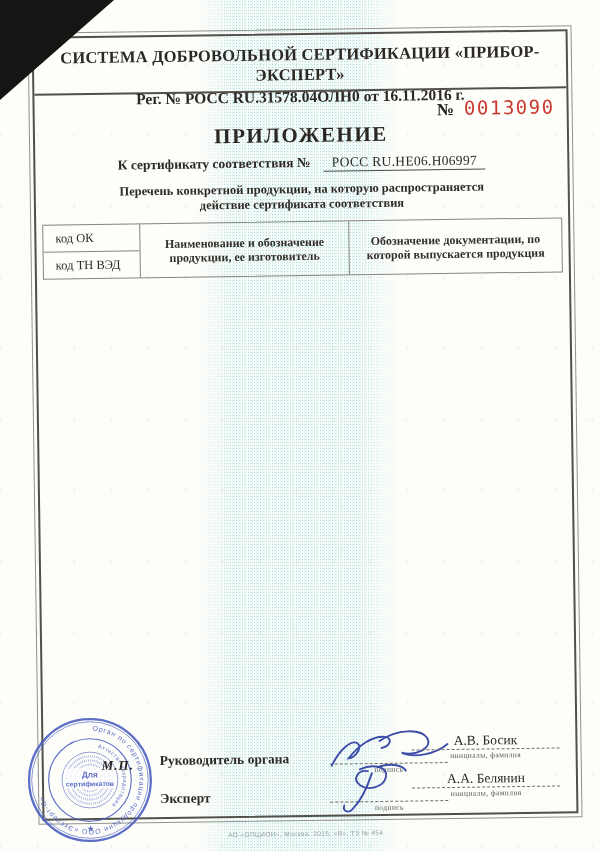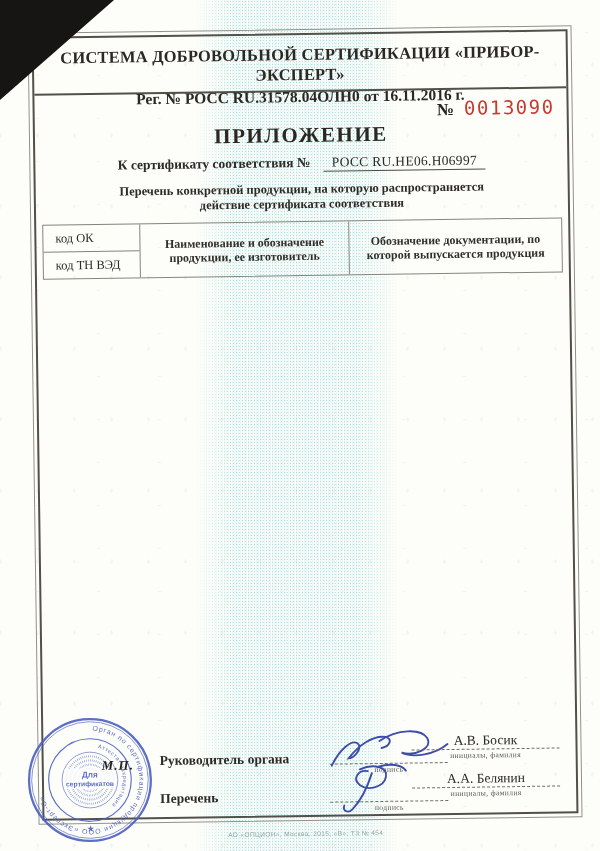--- a/index.html
+++ b/index.html
@@ -144,21 +144,21 @@
           <div class="tiny-cap">подпись</div>
         </div>
         <div class="name-wrap">
           <div class="name">А.В. Босик</div>
           <div class="name-line"></div>
           <div class="tiny-cap">инициалы, фамилия</div>
         </div>
       </div>
 
       <div class="sig-row r2">
-        <div class="sig-role">Перечень</div>
+        <div class="sig-role">Эксперт</div>
         <div class="sig-line-wrap">
           <svg class="autograph" viewBox="0 0 150 52">
             <g fill="none" stroke="#3d4da8" stroke-width="1.9" stroke-linecap="round">
               <path d="M46,6 C60,0 74,4 72,14 C70,24 54,28 46,22 C38,16 44,6 54,8"></path>
               <path d="M58,10 C54,22 48,36 38,46 C34,50 28,48 30,42"></path>
               <path d="M64,4 C76,0 88,2 92,8"></path>
             </g>
           </svg>
           <div class="dash-line"></div>
           <div class="tiny-cap">подпись</div>

